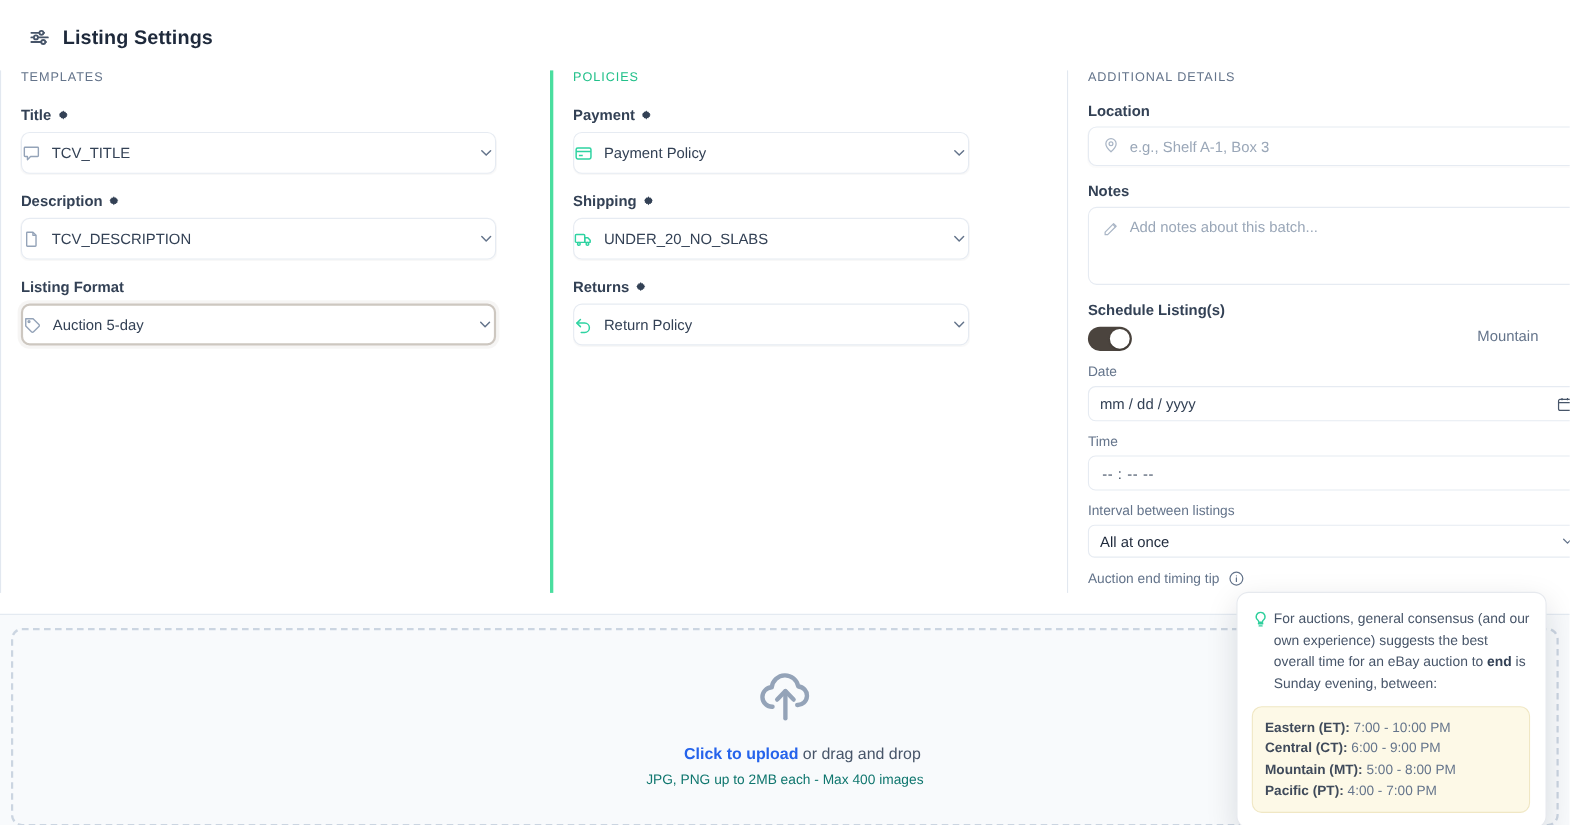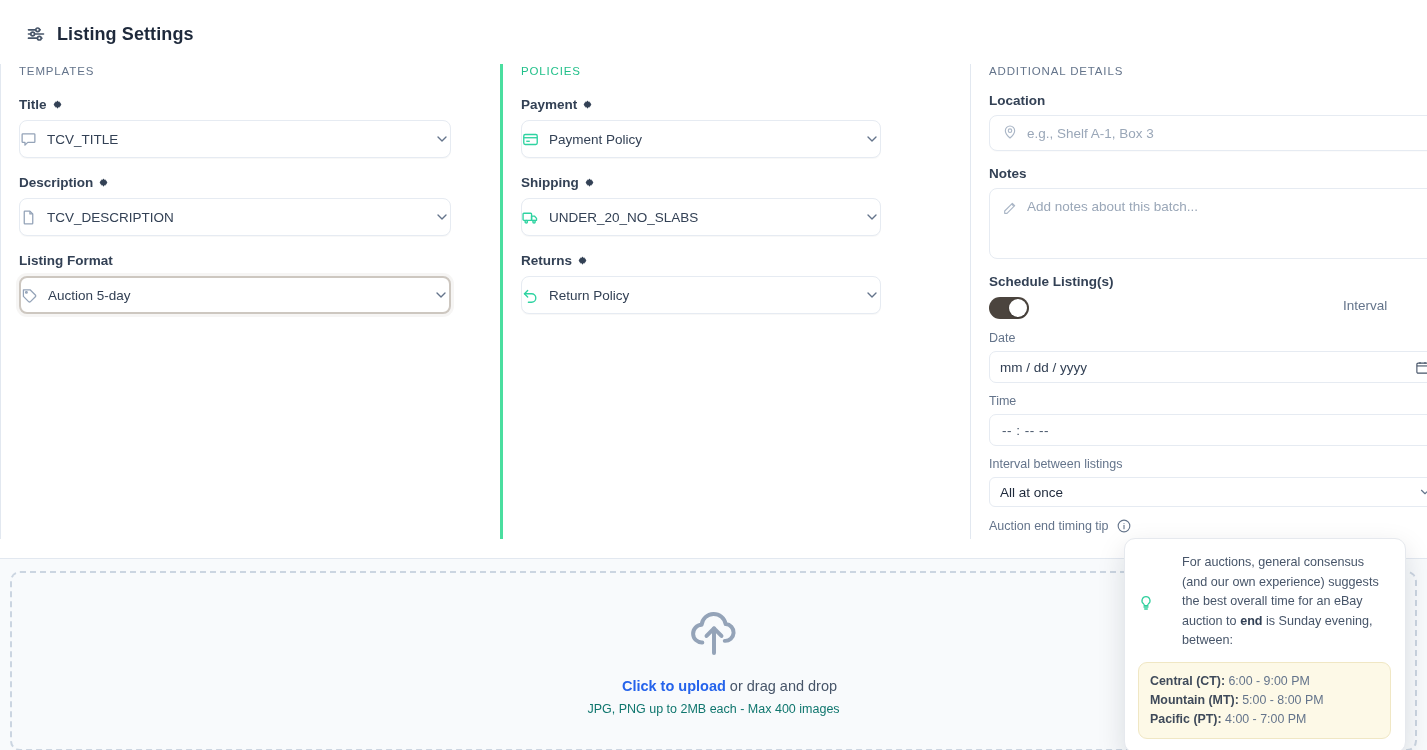--- a/index.html
+++ b/index.html
@@ -122,21 +122,21 @@
   .tip-row .lbl { font-size: 12.5px; color: #64748b; }
   .tip-row .info { width: 14px; height: 14px; color: #64748b; }
 
   
   .tooltip {
     position: absolute; left: 1124px; top: 538px; width: 282px;
     background: #fff; border: 1px solid #e6e9ee; border-radius: 11px;
     box-shadow: 0 10px 28px rgba(15,23,42,.13);
     padding: 14px 14px 13px 13px; z-index: 40;
   }
-  .tt-head { display: flex; gap: 28px; align-items: center; }
+  .tt-head { display: flex; gap: 4px; align-items: flex-start; }
   .tt-bulb { width: 16px; height: 16px; flex: 0 0 16px; color: #2ecf9c; margin-top: 2px; }
   .tt-text { font-size: 12.6px; line-height: 19.5px; color: #475569; }
   .tt-text b { color: #334155; }
   .tt-box {
     margin-top: 11px; background: #fdf9e7; border: 1px solid #f0e7c4;
     border-radius: 9px; padding: 9px 11px;
   }
   .tt-line { font-size: 12.4px; line-height: 19.3px; color: #64748b; white-space: nowrap; }
   .tt-line b { color: #3f4a5a; }
 
@@ -353,21 +353,21 @@
           <span class="ph">Add notes about this batch...</span>
         </div>
       </div>
 
       <div class="d-field" style="margin-bottom:10px">
         <div class="d-label">Schedule Listing(s)</div>
         <div class="toggle-row">
           <div class="toggle">
             <div class="knob"></div>
           </div>
-          <div class="sched-text">Interval</div>
+          <div class="sched-text">Mountain</div>
         </div>
       </div>
 
       <div class="d-field" style="margin-bottom:10px">
         <div class="d-label sm">Date</div>
         <div class="date-box">
           <span>mm / dd / yyyy</span>
           <svg class="cal" viewBox="0 0 24 24" fill="none" stroke="currentColor" stroke-width="1.8" stroke-linejoin="round">
               <rect x="3" y="5" width="18" height="16" rx="2"></rect>
               <line x1="3" y1="9.5" x2="21" y2="9.5"></line>
@@ -408,20 +408,21 @@
   <div class="tooltip">
     <div class="tt-head">
       <svg class="tt-bulb" viewBox="0 0 24 24" fill="none" stroke="currentColor" stroke-width="1.9" stroke-linecap="round" stroke-linejoin="round">
           <path d="M9 18h6"></path>
           <path d="M10 21h4"></path>
           <path d="M12 2.5a6 6 0 00-3.6 10.8c.6.5.9 1.1.9 1.7V16h5.4v-1c0-.6.3-1.2.9-1.7A6 6 0 0012 2.5z"></path>
         </svg>
       <div class="tt-text"><span>For auctions, general consensus (and our own experience) suggests the best overall time for an eBay auction to </span><b>end</b><span> is Sunday evening, between:</span></div>
     </div>
     <div class="tt-box">
+      <div class="tt-line"><b>Eastern (ET):</b><span> 7:00 - 10:00 PM</span></div>
       <div class="tt-line"><b>Central (CT):</b><span> 6:00 - 9:00 PM</span></div>
       <div class="tt-line"><b>Mountain (MT):</b><span> 5:00 - 8:00 PM</span></div>
       <div class="tt-line"><b>Pacific (PT):</b><span> 4:00 - 7:00 PM</span></div>
     </div>
   </div>
 
   <div class="upload-wrap">
     <div class="dropzone">
       <svg class="cloud" viewBox="0 0 24 24" fill="none" stroke="currentColor" stroke-width="1.7" stroke-linecap="round" stroke-linejoin="round">
         <path d="M7 16.5a3.8 3.8 0 01-.3-7.6A5.2 5.2 0 0117 8.6a3.6 3.6 0 01-.4 7.2"></path>

